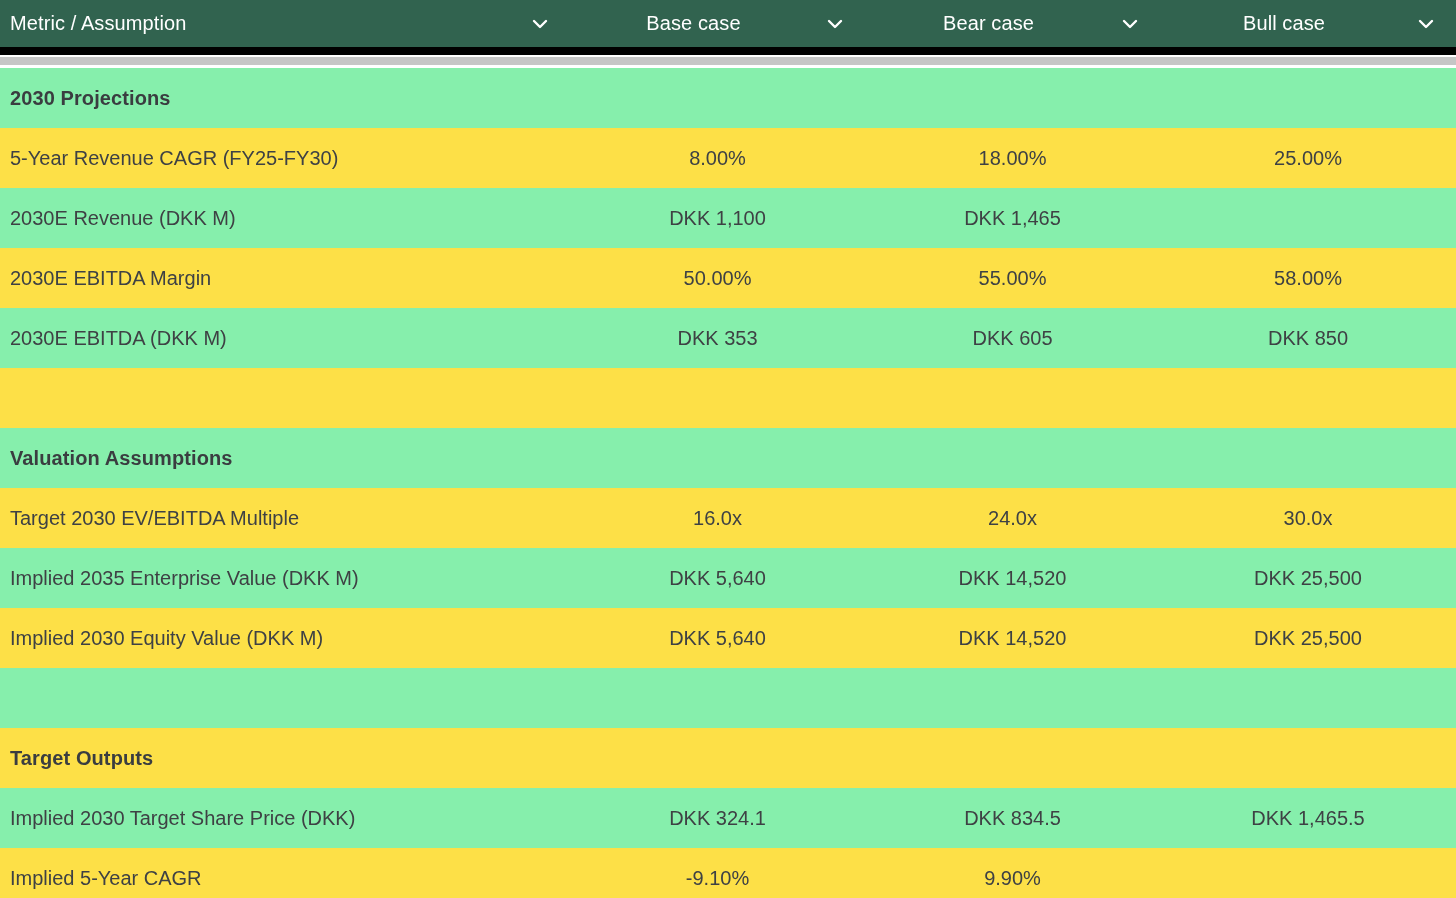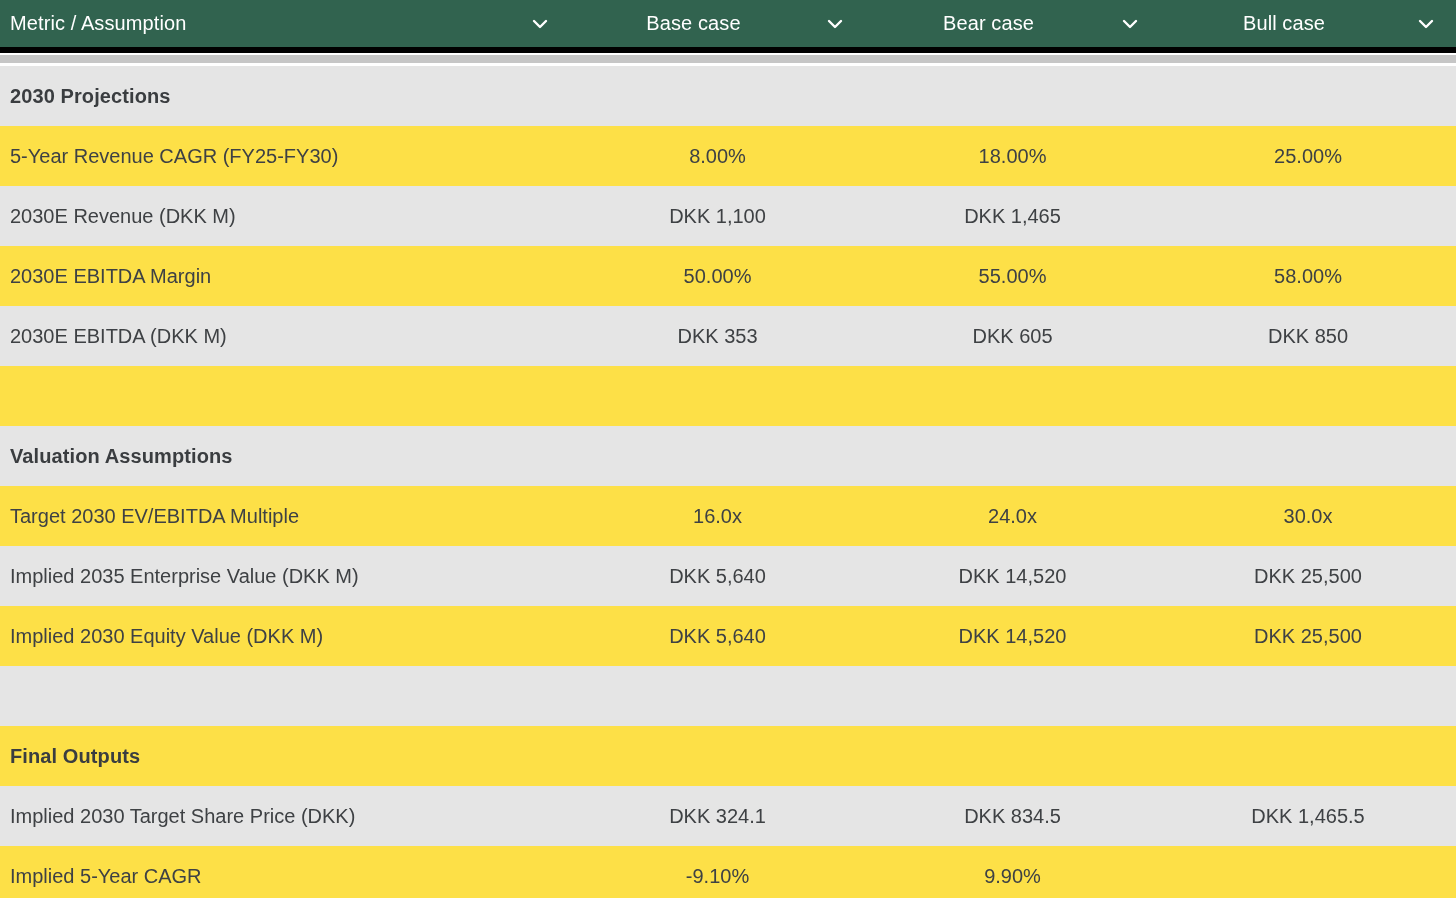--- a/index.html
+++ b/index.html
@@ -9,21 +9,21 @@
     font-family: "Liberation Sans", "DejaVu Sans", sans-serif;
   }
   .table-wrap { width: 1456px; height: 898px; overflow: hidden; }
 
   
   .header-row {
     display: grid;
     grid-template-columns: 570px 295px 295px 296px;
     height: 47px;
     background: #31634F;
-    border-bottom: 6px solid #000000;
+    border-bottom: 8px solid #000000;
   }
   .header-cell {
     position: relative;
     display: flex;
     align-items: center;
     height: 100%;
     color: #ffffff;
     font-size: 20px;
     font-weight: 500;
     letter-spacing: 0.1px;
@@ -51,21 +51,21 @@
   
   .divider-strip { height: 11px; background: #ffffff; }
   .divider-strip .bar { height: 8px; background: #C6C6C6; }
 
   
   .row {
     display: grid;
     grid-template-columns: 570px 295px 295px 296px;
     height: 60px;
     align-items: center;
-    background: #e5e5e5;
+    background: #86efac;
   }
   .row.stripe { background: #fde047; }
   .cell {
     font-size: 20px;
     color: #3E4144;
     white-space: nowrap;
     overflow: hidden;
   }
   .cell.metric { padding-left: 10px; text-align: left; }
   .cell.val { text-align: center; }
@@ -167,21 +167,21 @@
         <div class="cell val">DKK 14,520</div>
         <div class="cell val">DKK 25,500</div>
       </div>
       <div class="row empty">
         <div class="cell metric"></div>
         <div class="cell val"></div>
         <div class="cell val"></div>
         <div class="cell val"></div>
       </div>
       <div class="row section stripe">
-        <div class="cell metric">Final Outputs</div>
+        <div class="cell metric">Target Outputs</div>
         <div class="cell val"></div>
         <div class="cell val"></div>
         <div class="cell val"></div>
       </div>
       <div class="row data">
         <div class="cell metric">Implied 2030 Target Share Price (DKK)</div>
         <div class="cell val">DKK 324.1</div>
         <div class="cell val">DKK 834.5</div>
         <div class="cell val">DKK 1,465.5</div>
       </div>

